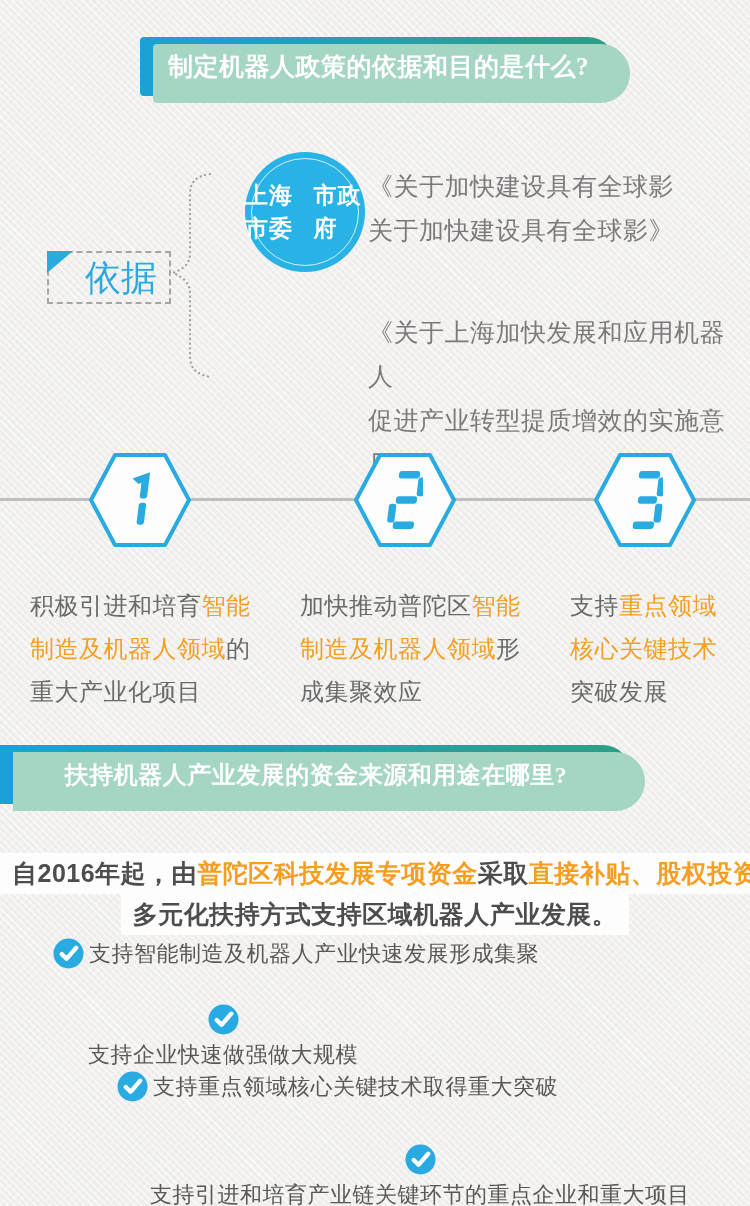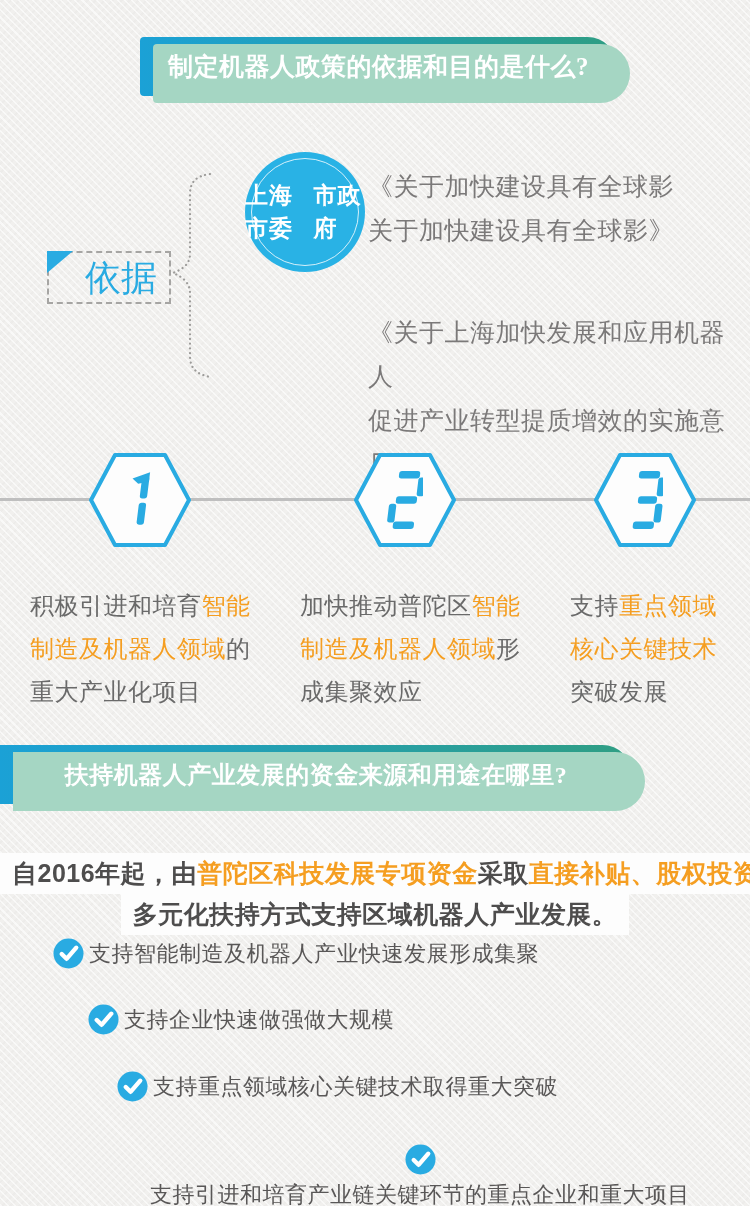--- a/index.html
+++ b/index.html
@@ -101,21 +101,21 @@
     white-space:nowrap;
   }
   .intro-line .hl{color:#f59e21;}
 
   
   .check-item{
     position:absolute;display:flex;align-items:center;gap:5px;
     color:#595757;font-size:22px;letter-spacing:.5px;white-space:nowrap;
   }
   .ci1{left:53px;top:938px;}
-  .ci2{left:88px;top:1004px;}
+  .ci2{left:88px;top:1004px;flex-direction:column;}
   .ci3{left:117px;top:1071px;}
   .ci4{left:150px;top:1144px;flex-direction:column;}
   .check-item svg{flex:0 0 auto;display:block;}
 </style>
 </head>
 <body>
 
 <div class="page">
 
   <div class="banner banner1">

